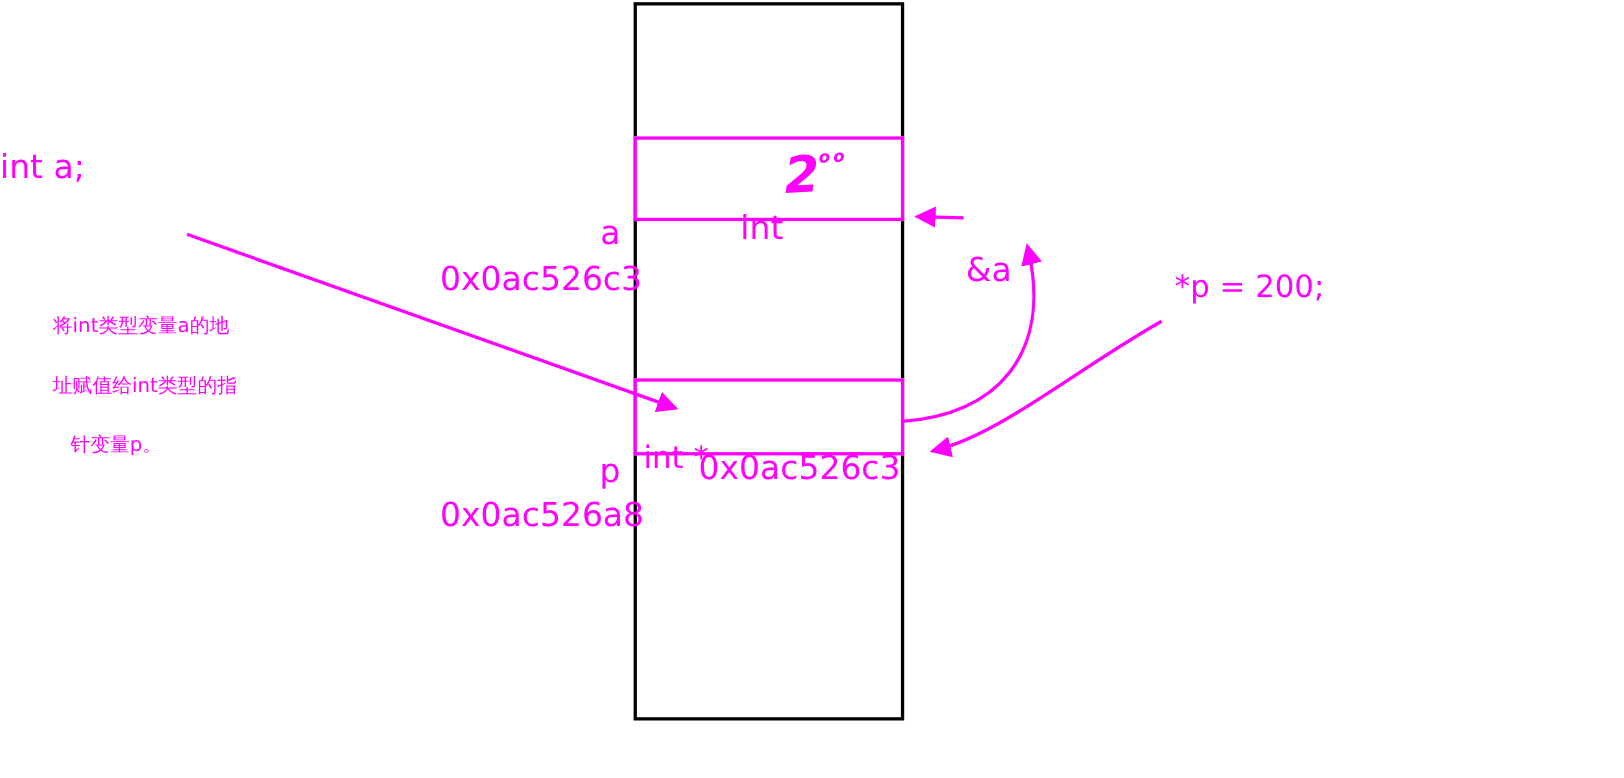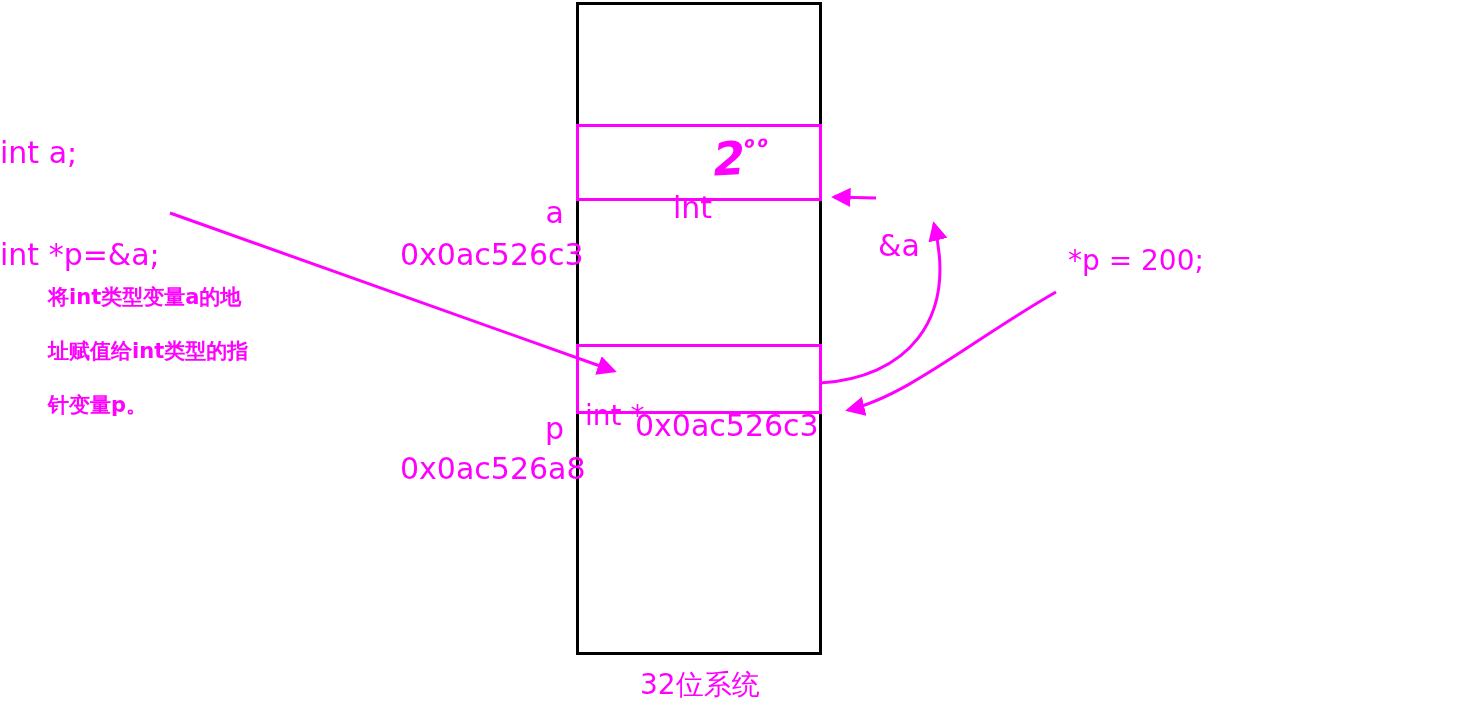--- a/index.html
+++ b/index.html
@@ -30,21 +30,21 @@
     width: 246px;
     border: 3px solid var(--accent);
     background: #ffffff;
   }
   .cell-a { top: 124px; height: 77px; }
   .cell-p { top: 344px; height: 70px; }
 
   
   .t30 { font-size: 30px; margin-top: 45px; }
   .t28 { font-size: 28px; }
-  .t27 { font-size: 21px; font-weight: bold; }
+  .t27 { font-size: 18px; }
   .t26 { font-size: 26px; }
   .right-align { text-align: right; }
 
   
   .hand-value { transform: rotate(-3deg); }
   .val-big { font-size: 46px; font-style: italic; font-weight: bold; line-height: 1; }
   .val-sup { font-size: 15px; font-style: italic; font-weight: bold; letter-spacing: 3px; position: relative; top: -26px; }
 
   
   svg.arrows {
@@ -74,32 +74,30 @@
     <span class="abs t30" style="left: 56px; top: 16px;">0x0ac526c3</span>
     <span class="abs t28" style="left: 6px; top: 38px; margin-top: 14px;">int *</span>
   </div>
 
   <span class="abs t30 right-align" style="left: 500px; top: 150px; width: 64px;">a</span>
   <span class="abs t30 right-align" style="left: 400px; top: 192px; width: 164px;">0x0ac526c3</span>
   <span class="abs t30 right-align" style="left: 500px; top: 366px; width: 64px;">p</span>
   <span class="abs t30 right-align" style="left: 400px; top: 406px; width: 164px;">0x0ac526a8</span>
 
   <span class="abs t30" style="left: 0px; top: 90px;">int a;</span>
-  <span class="abs t30" style="left: 0px; top: 192px;">int *p=&amp;a;</span>
 
   <div class="abs" style="left: 48px; top: 270px;">
     <div class="t27" style="line-height: 54px;">将int类型变量a的地</div>
     <div class="t27" style="line-height: 54px; text-align: center;">址赋值给int类型的指</div>
-    <div class="t27" style="line-height: 54px;">针变量p。</div>
+    <div class="t27" style="line-height: 54px; margin-left: 16px;">针变量p。</div>
   </div>
 
   <span class="abs t30" style="left: 878px; top: 183px;">&amp;a</span>
   <span class="abs t28" style="left: 1068px; top: 244px;">*p = 200;</span>
 
-  <span class="abs t28" style="left: 640px; top: 666px;">32位系统</span>
 
   <svg class="arrows">
     <defs>
       <marker id="ah" viewBox="0 0 10 10" refX="8.5" refY="5" markerWidth="6.5" markerHeight="6.5" orient="auto-start-reverse">
         <path class="arrow-head" d="M0,0 L10,5 L0,10 z"></path>
       </marker>
     </defs>
 
     <line class="arrow-line" x1="170" y1="213" x2="614" y2="371" marker-end="url(#ah)"></line>
 

